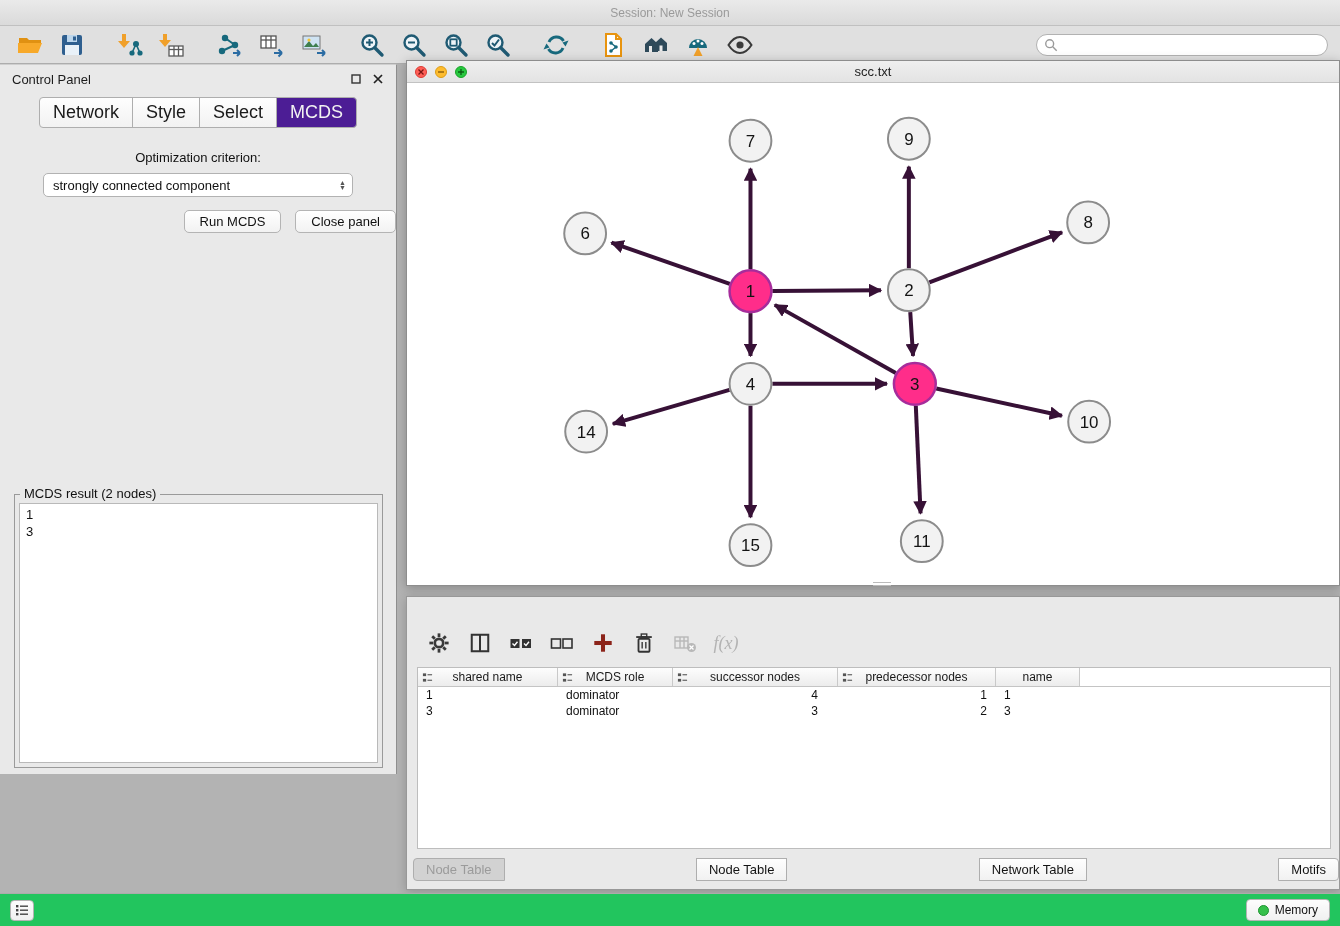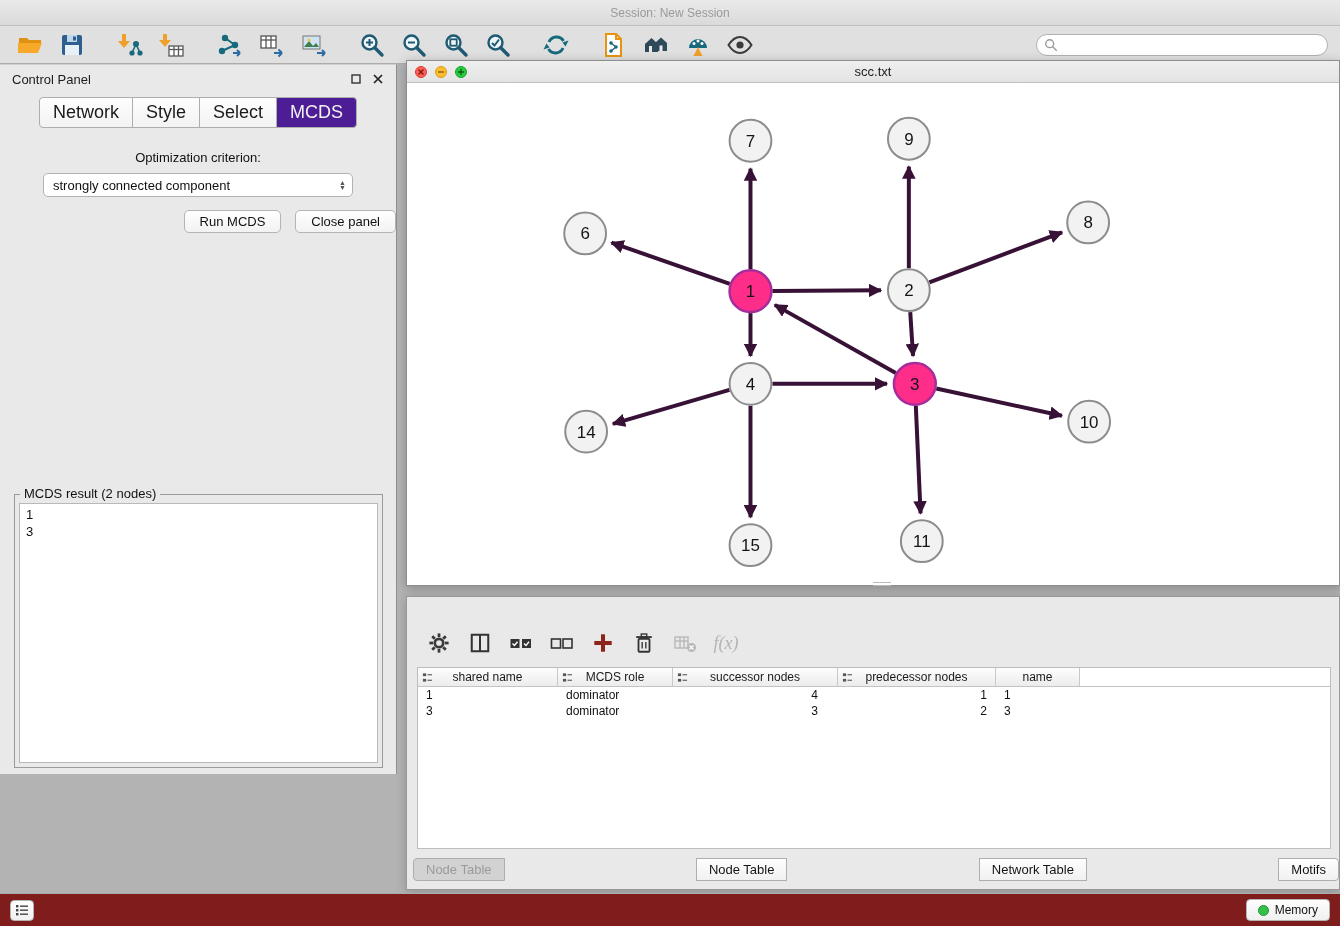--- a/index.html
+++ b/index.html
@@ -90,21 +90,21 @@
   .c0{width:140px;} .c1{width:115px;} .c2{width:165px;} .c3{width:158px;} .c4{width:84px;}
   .tp-tabs { position:absolute; left:0; right:0; bottom:8px; display:flex; justify-content:space-between;margin-left:6px; }
   .tp-tab { border:1px solid #aeaeae; background:linear-gradient(#fefefe,#f1f1f1); color:#141414;
     font-size:13px; padding:3px 12px; margin-left:-1px; cursor:default; }
   .tp-tab:first-child { border-radius:4px 0 0 4px; margin-left:0; }
   .tp-tab:last-child { border-radius:0 4px 4px 0; }
   .tp-tab.active { background:#d2d2d2; color:#9b9b9b; }
 
   
   .statusbar { position:absolute; left:0; top:893px; width:100%; height:33px;
-    background:#7f1d1d; border-top:1px solid #ababab; display:flex; align-items:center; padding:0 10px; }
+    background:#22c55e; border-top:1px solid #ababab; display:flex; align-items:center; padding:0 10px; }
   .status-left-btn { width:24px; height:21px; border:1px solid #b4b4b4; border-radius:4px;
     background:linear-gradient(#fdfdfd,#f0f0f0); display:flex; align-items:center; justify-content:center; }
   .memory-btn { margin-left:auto; display:flex; align-items:center; gap:6px;
     border:1px solid #b4b4b4; border-radius:4px; background:linear-gradient(#fdfdfd,#f0f0f0);
     font-size:12px; color:#111; padding:2px 11px; height:22px; }
   .mem-dot { width:11px; height:11px; border-radius:50%; background:#35c04a; border:1px solid #1f9431; }
 </style>
 </head>
 <body>
 

